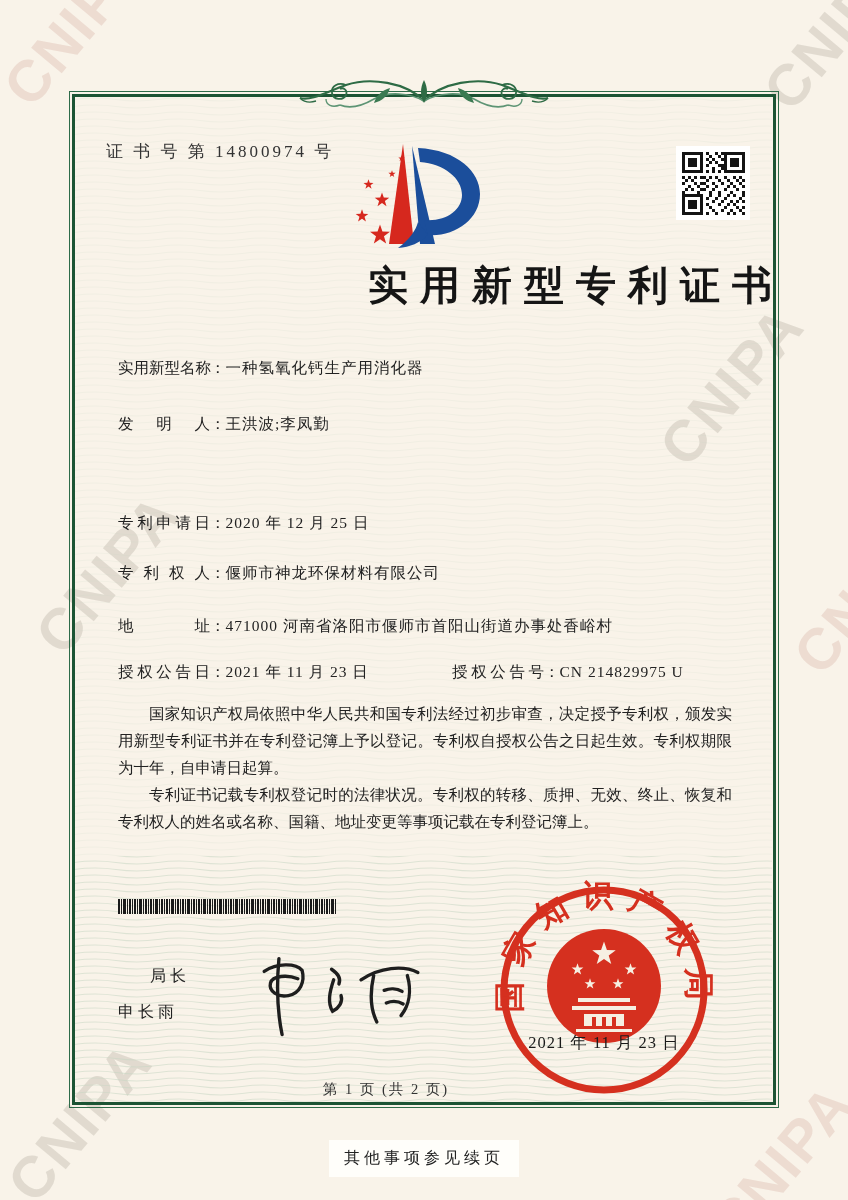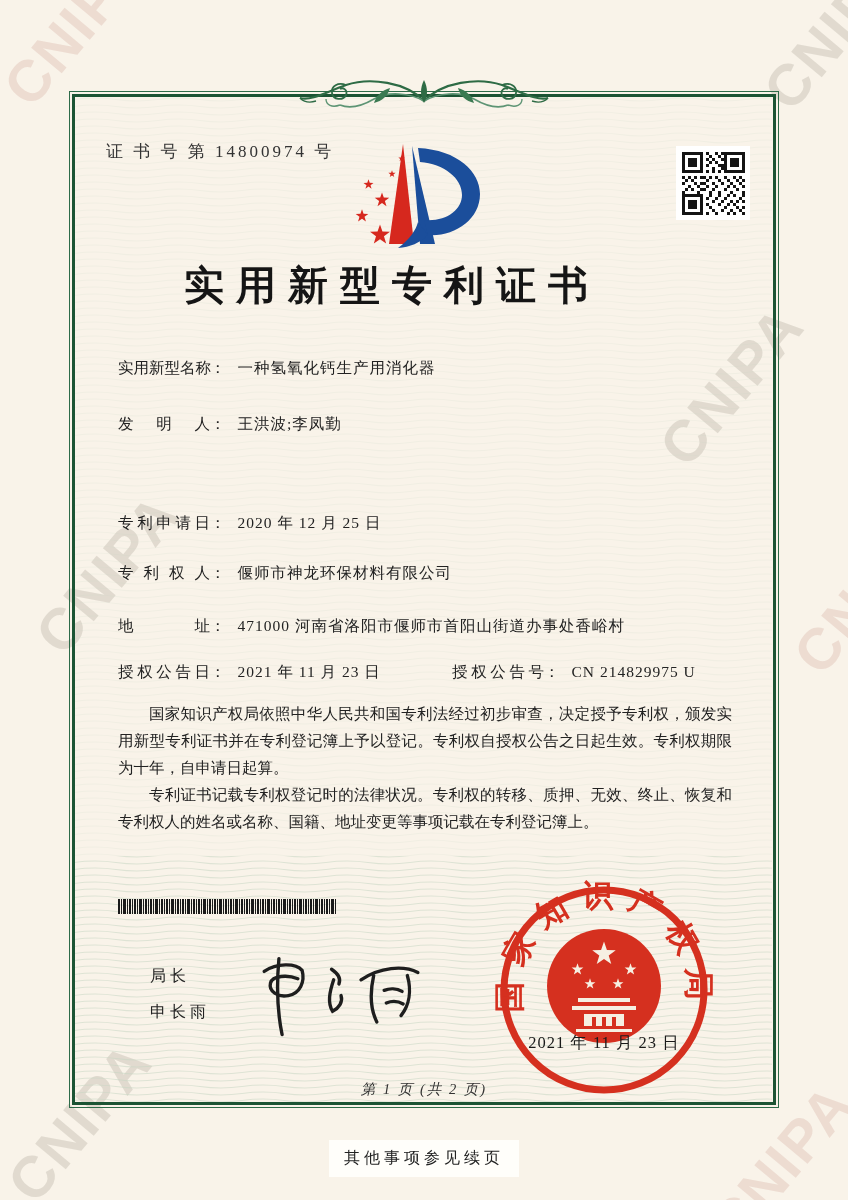--- a/index.html
+++ b/index.html
@@ -15,45 +15,45 @@
   .frame-outer{position:absolute;left:69px;top:91px;width:708px;height:1015px;
                border:1.5px solid #2e6b49;}
   .frame-inner{position:absolute;inset:2px;border:3px solid #1c5434;}
   
   .waves{position:absolute;left:74px;top:96px;pointer-events:none;}
   
   .cert-no{position:absolute;left:106px;top:140px;font-size:17px;letter-spacing:3px;color:#333;}
   .logo{position:absolute;left:340px;top:140px;}
   .qr-box{position:absolute;left:676px;top:146px;width:74px;height:74px;background:#fff;
           display:flex;align-items:center;justify-content:center;}
-  .title{position:absolute;left:0;top:258px;width:784px;text-align:center;
+  .title{position:absolute;left:0;top:258px;width:784px;text-align:right;
          font-size:40px;font-weight:600;letter-spacing:12px;color:#151515;}
   
   .frow{position:absolute;left:118px;font-size:15.5px;color:#222;white-space:nowrap;}
   .flabel{display:inline-block;width:92px;text-align:justify;text-align-last:justify;}
   .fcolon{display:inline-block;}
-  .fvalue{margin-left:12px;letter-spacing:1px;}
+  .fvalue{letter-spacing:1px;}
   .frow2{position:absolute;left:452px;font-size:15.5px;white-space:nowrap;}
   
   .body-text{position:absolute;left:118px;top:700px;width:614px;font-size:15.5px;
              line-height:27px;text-align:justify;color:#222;}
   .body-text p{margin:0;text-indent:2em;}
   
   .barcode{position:absolute;left:118px;top:899px;}
   
   .role{position:absolute;left:118px;top:966px;font-size:16px;letter-spacing:4px;margin-left:32px;}
-  .name{position:absolute;left:118px;top:1002px;font-size:16px;letter-spacing:4px;margin-left:32px;}
+  .name{position:absolute;left:118px;top:1002px;font-size:16px;letter-spacing:4px;}
   .signature{position:absolute;left:238px;top:944px;}
   
   .seal{position:absolute;left:492px;top:878px;}
   .seal-date{position:absolute;left:492px;top:1032px;width:224px;text-align:center;
              font-size:16.5px;letter-spacing:1px;color:#1a1a1a;}
   
-  .page-info{position:absolute;left:0;top:1080px;width:848px;text-align:center;
-             font-size:14.5px;letter-spacing:2px;color:#333;font-style:italic;}
+  .page-info{position:absolute;left:0;top:1080px;width:772px;text-align:center;
+             font-size:14.5px;letter-spacing:2px;color:#333;}
   .note{position:absolute;left:50%;top:1140px;transform:translateX(-50%);
         background:rgba(255,255,252,.9);padding:8px 15px;font-size:16px;
         letter-spacing:4px;color:#222;white-space:nowrap;}
 </style>
 </head>
 <body>
 
 <div class="page">
 
   <svg width="0" height="0" style="position:absolute">

